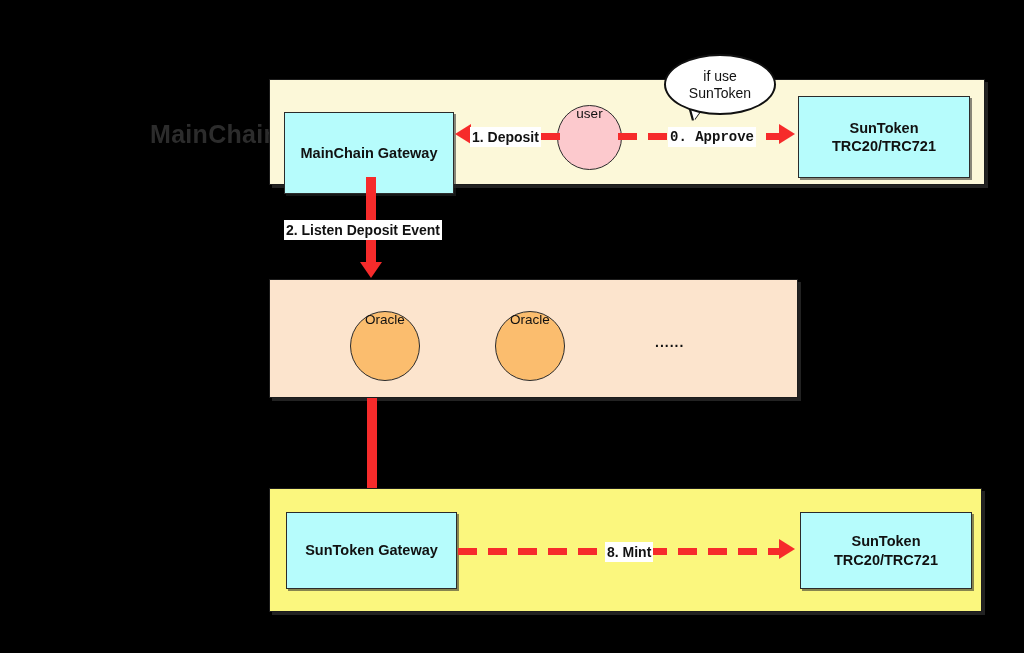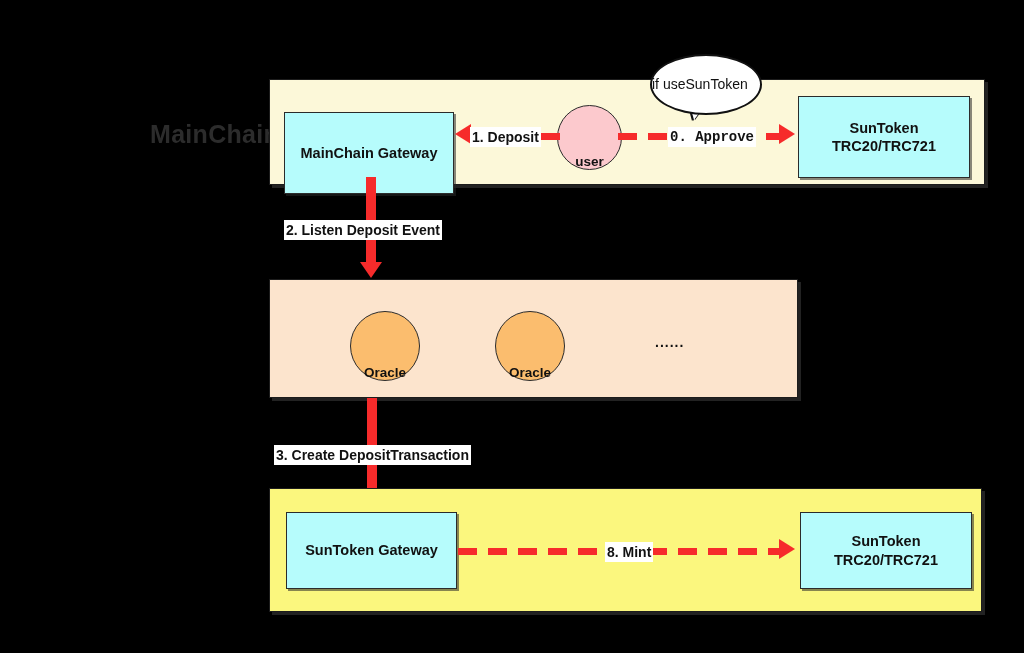--- a/index.html
+++ b/index.html
@@ -22,39 +22,39 @@
        border:1.6px solid #2b2b2b;display:flex;align-items:center;justify-content:center;
        text-align:center;font-weight:bold;font-size:14.5px;color:#111;line-height:1.25;
        box-shadow:2px 2px 0 rgba(40,40,40,.55);}
   .box-mc-gateway{left:284px;top:96px;width:170px;height:82px;margin-top:16px;}
   .box-mc-suntoken{left:798px;top:96px;width:172px;height:82px;}
   .box-sc-gateway{left:286px;top:512px;width:171px;height:77px;}
   .box-sc-suntoken{left:800px;top:512px;width:172px;height:77px;}
 
   
   .circle{position:absolute;border-radius:50%;border:1.7px solid #2b2b2b;
-          display:flex;align-items:flex-end;justify-content:center;
-          font-weight:bold;font-size:13.5px;color:#111;}
+          display:flex;align-items:flex-start;justify-content:center;
+          font-weight:normal;font-size:13.5px;color:#111;}
   .circle-user{left:557px;top:105px;width:63px;height:63px;background:#fcc9cd;}
   .circle-oracle-1{left:350px;top:311px;width:68px;height:68px;background:#fbbd6e;}
   .circle-oracle-2{left:495px;top:311px;width:68px;height:68px;background:#fbbd6e;}
 
   .ellipsis{position:absolute;left:655px;top:334px;font-size:14px;font-weight:bold;
             color:#111;letter-spacing:1px;}
 
   
   .chain-label{position:absolute;font-weight:bold;font-size:25px;color:#2c2c2c;
                letter-spacing:.3px;white-space:nowrap;}
   .label-mainchain{left:150px;top:120px;}
   .label-sidechain{left:150px;top:538px;}
 
   
-  .bubble{position:absolute;left:650px;top:54px;width:108px;height:57px;
+  .bubble{position:absolute;left:664px;top:54px;width:108px;height:57px;
           background:#fff;border:2px solid #111;border-radius:50%/50%;
-          display:flex;flex-direction:row;align-items:center;
+          display:flex;flex-direction:column;align-items:center;justify-content:center;
           font-size:14px;font-weight:normal;color:#111;line-height:1.15;z-index:6;}
   .bubble-tail{position:absolute;left:688px;top:98px;width:0;height:0;z-index:5;
                border-left:6px solid transparent;border-right:16px solid transparent;
                border-top:22px solid #fff;
                filter:drop-shadow(-1.6px 1px 0 #111) drop-shadow(1.6px 0.6px 0 #111);}
 
   
   .vline{position:absolute;width:10px;background:#f62b2b;}
   .v1{left:366px;top:177px;height:94px;}
   .v2{left:367px;top:398px;height:106px;}
@@ -144,21 +144,20 @@
   <div class="circle circle-oracle-1">
     <span>Oracle</span>
   </div>
   <div class="circle circle-oracle-2">
     <span>Oracle</span>
   </div>
   <div class="ellipsis">......</div>
 
   <div class="vline v2"></div>
   <div class="varrow va2"></div>
-  <div class="elabel lbl-create">3. Create DepositTransaction</div>
 
 
   <div class="panel panel-sidechain"></div>
 
   <div class="box box-sc-gateway">
     <span>SunToken Gateway</span>
   </div>
 
   <div class="box box-sc-suntoken">
     <span>

